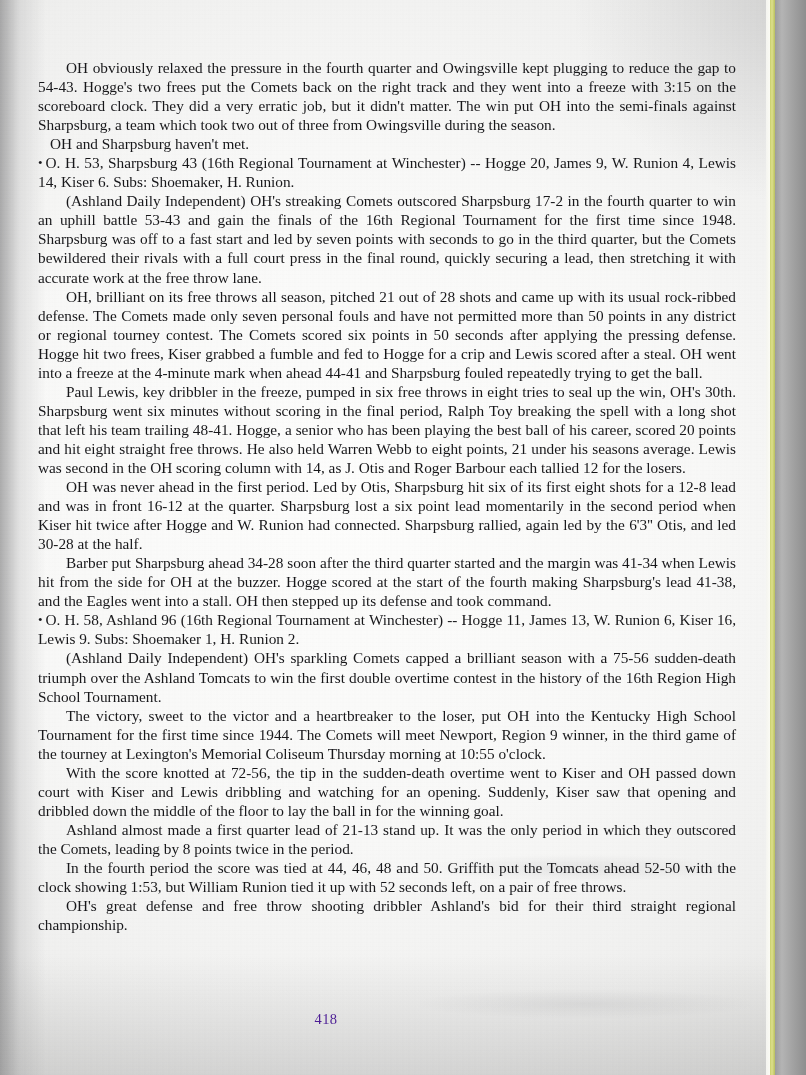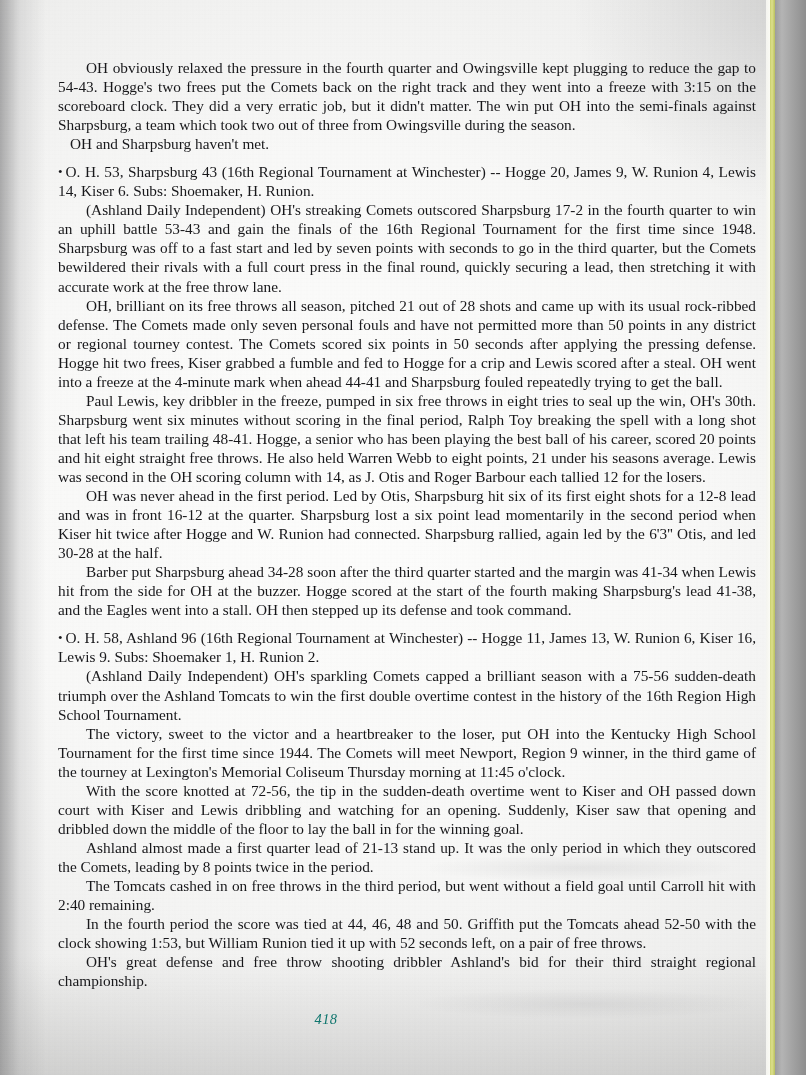--- a/index.html
+++ b/index.html
@@ -69,56 +69,54 @@
   #board {
     position: absolute;
     left: 775px; top: 0;
     width: 31px; height: 100%;
     background: linear-gradient(to right, #9d9d9d 0%, #b4b4b4 22%, #a2a2a2 58%, #8e8e8e 100%);
   }
 
   
   #text-column {
     position: absolute;
-    left: 58px;
+    left: 38px;
     top: 58px;
     width: 698px;
     color: #17171a;
     font-size: 15.3px;
     line-height: 19.05px;
     text-align: justify;
     text-justify: inter-word;
     -webkit-font-smoothing: antialiased;
   }
   #text-column p {
     margin: 0 0 0 0;
     text-indent: 28px;
     text-align: justify;
   }
   #text-column p.hang {
     text-indent: 0;
     padding-left: 0;
-    margin-top: 9px;
   }
   #text-column p.tight-indent { text-indent: 12px; }
   .bullet-dot {
     font-size: 13px;
     vertical-align: 1px;
     padding-right: 3px;
   }
 
   #folio {
     position: absolute;
     left: 0;
     top: 1011px;
     width: 652px;
     text-align: center;
-    font-style: italic;
     font-size: 14.5px;
-    color: #0f766e;
+    color: #4c1d95;
     letter-spacing: 0.4px;
   }
 
   
   #grain {
     position: absolute;
     left: 0; top: 0; width: 772px; height: 100%;
     pointer-events: none;
     opacity: 0.38;
     background-image:
@@ -155,24 +153,23 @@
     <p class="">OH obviously relaxed the pressure in the fourth quarter and Owingsville kept plugging to reduce the gap to 54-43.  Hogge's two frees put the Comets back on the right track and they went into a freeze with 3:15 on the scoreboard clock.  They did a very erratic job, but it didn't matter.  The win put OH into the semi-finals against Sharpsburg, a team which took two out of three from Owingsville during the season.</p>
     <p class="tight-indent">OH and Sharpsburg haven't met.</p>
     <p class="hang"><span class="bullet-dot">•</span><span>O. H. 53, Sharpsburg 43 (16th Regional Tournament at Winchester) -- Hogge 20, James 9, W. Runion 4, Lewis 14, Kiser 6.  Subs: Shoemaker, H. Runion.</span></p>
     <p>(Ashland Daily Independent)  OH's streaking Comets outscored Sharpsburg 17-2 in the fourth quarter to win an uphill battle 53-43 and gain the finals of the 16th Regional Tournament for the first time since 1948.  Sharpsburg was off to a fast start and led by seven points with seconds to go in the third quarter, but the Comets bewildered their rivals with a full court press in the final round, quickly securing a lead, then stretching it with accurate work at the free throw lane.</p>
     <p>OH, brilliant on its free throws all season, pitched 21 out of 28 shots and came up with its usual rock-ribbed defense.  The Comets made only seven personal fouls and have not permitted more than 50 points in any district or regional tourney contest.  The Comets scored six points in 50 seconds after applying the pressing defense.  Hogge hit two frees, Kiser grabbed a fumble and fed to Hogge for a crip and Lewis scored after a steal.  OH went into a freeze at the 4-minute mark when ahead 44-41 and Sharpsburg fouled repeatedly trying to get the ball.</p>
     <p>Paul Lewis, key dribbler in the freeze, pumped in six free throws in eight tries to seal up the win, OH's 30th.  Sharpsburg went six minutes without scoring in the final period, Ralph Toy breaking the spell with a long shot that left his team trailing 48-41.  Hogge, a senior who has been playing the best ball of his career, scored 20 points and hit eight straight free throws.  He also held Warren Webb to eight points, 21 under his seasons average.  Lewis was second in the OH scoring column with 14, as J. Otis and Roger Barbour each tallied 12 for the losers.</p>
     <p>OH was never ahead in the first period.  Led by Otis, Sharpsburg hit six of its first eight shots for a 12-8 lead and was in front 16-12 at the quarter.  Sharpsburg lost a six point lead momentarily in the second period when Kiser hit twice after Hogge and W. Runion had connected.  Sharpsburg rallied, again led by the 6'3'' Otis, and led 30-28 at the half.</p>
     <p>Barber put Sharpsburg ahead 34-28 soon after the third quarter started and the margin was 41-34 when Lewis hit from the side for OH at the buzzer.  Hogge scored at the start of the fourth making Sharpsburg's lead 41-38, and the Eagles went into a stall.  OH then stepped up its defense and took command.</p>
     <p class="hang"><span class="bullet-dot">•</span><span>O. H. 58, Ashland 96 (16th Regional Tournament at Winchester) -- Hogge 11, James 13, W. Runion 6, Kiser 16, Lewis 9.  Subs: Shoemaker 1, H. Runion 2.</span></p>
     <p>(Ashland Daily Independent)  OH's sparkling Comets capped a brilliant season with a 75-56 sudden-death triumph over the Ashland Tomcats to win the first double overtime contest in the history of the 16th Region High School Tournament.</p>
-    <p>The victory, sweet to the victor and a heartbreaker to the loser, put OH into the Kentucky High School Tournament for the first time since 1944.  The Comets will meet Newport, Region 9 winner, in the third game of the tourney at Lexington's Memorial Coliseum Thursday morning at 11:45 o'clock.</p>
+    <p>The victory, sweet to the victor and a heartbreaker to the loser, put OH into the Kentucky High School Tournament for the first time since 1944.  The Comets will meet Newport, Region 9 winner, in the third game of the tourney at Lexington's Memorial Coliseum Thursday morning at 10:55 o'clock.</p>
     <p>With the score knotted at 72-56, the tip in the sudden-death overtime went to Kiser and OH passed down court with Kiser and Lewis dribbling and watching for an opening.  Suddenly, Kiser saw that opening and dribbled down the middle of the floor to lay the ball in for the winning goal.</p>
     <p>Ashland almost made a first quarter lead of 21-13 stand up.  It was the only period in which they outscored the Comets, leading by 8 points twice in the period.</p>
-    <p>The Tomcats cashed in on free throws in the third period, but went without a field goal until Carroll hit with 2:40 remaining.</p>
     <p>In the fourth period the score was tied at 44, 46, 48 and 50.  Griffith put the Tomcats ahead 52-50 with the clock showing 1:53, but William Runion tied it up with 52 seconds left, on a pair of free throws.</p>
     <p>OH's great defense and free throw shooting dribbler Ashland's bid for their third straight regional championship.</p>
   </div>
 
   <div id="folio">418</div>
 
   <div id="grain"></div>
   <div id="edge-highlight"></div>
   <div id="binding-strip"></div>
   <div id="board"></div>

